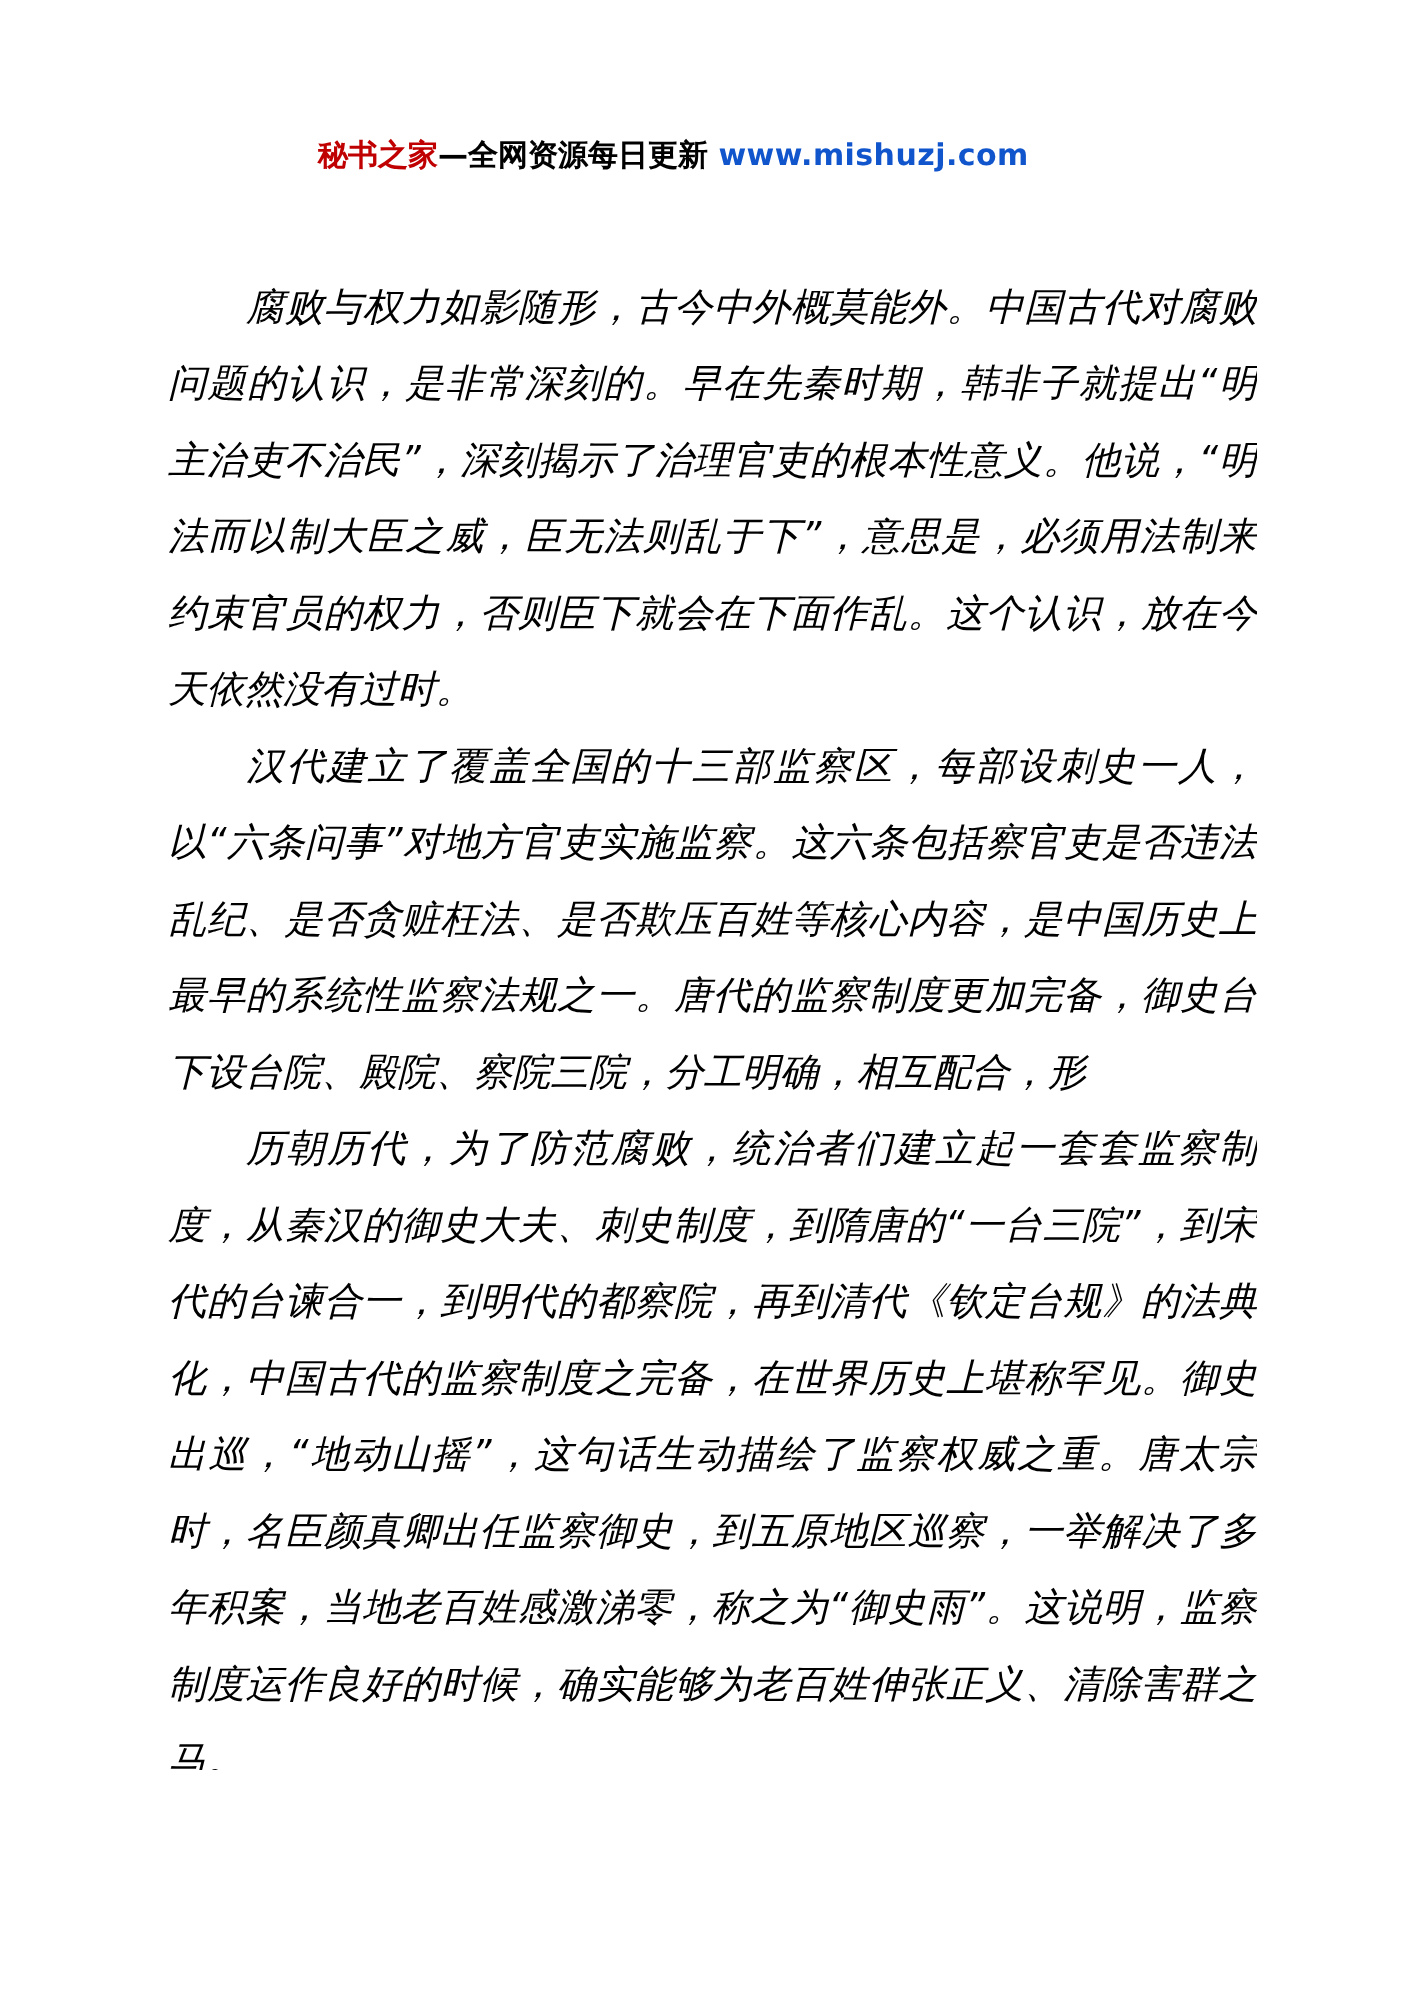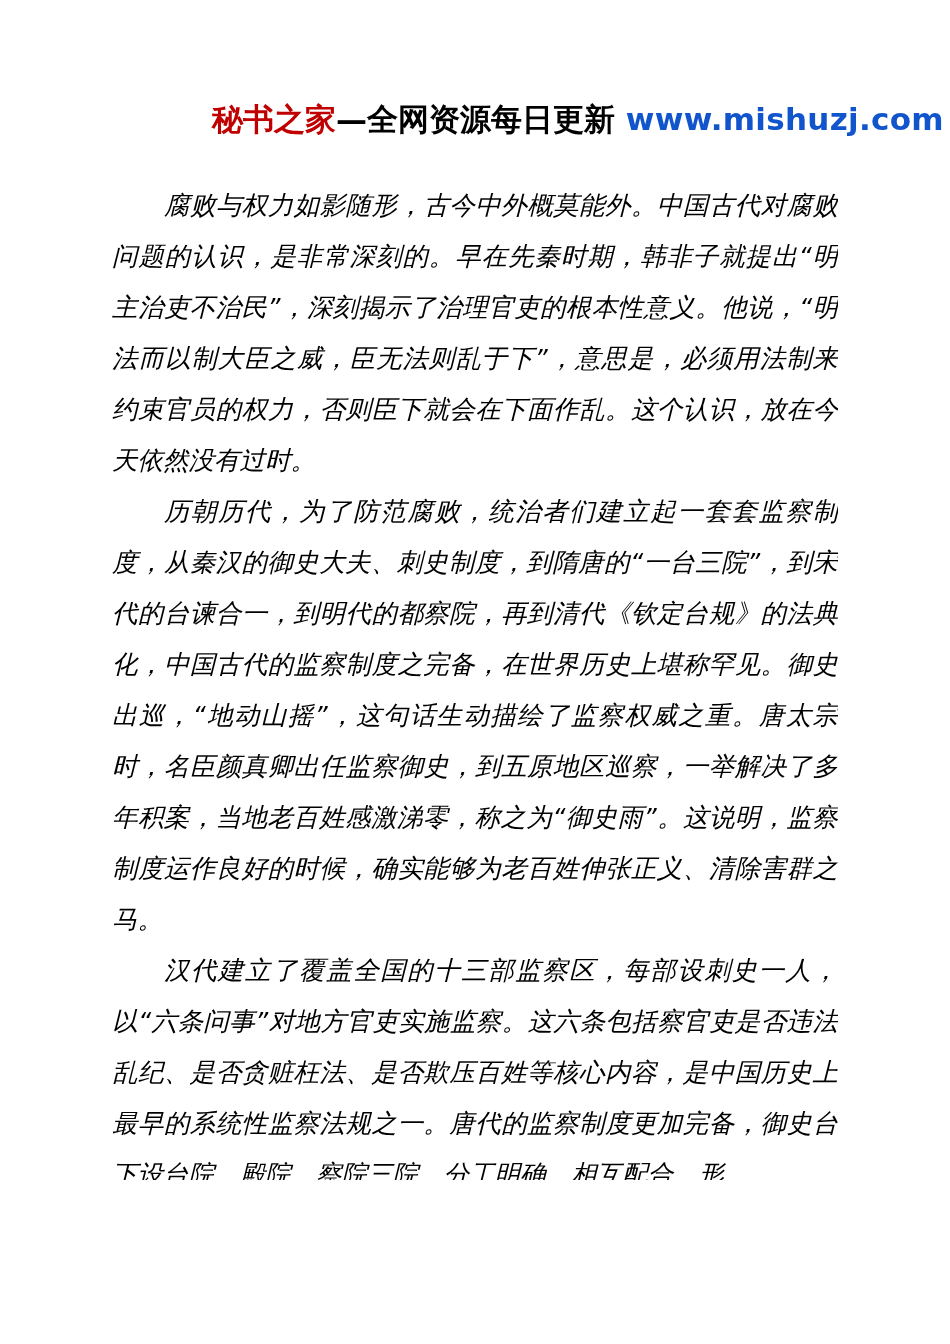--- a/index.html
+++ b/index.html
@@ -18,24 +18,24 @@
   .page {
     position: relative;
     width: 950px;
     height: 1344px;
     box-sizing: border-box;
     padding: 0;
     background: #ffffff;
   }
   .header {
     position: absolute;
-    top: 104px;
+    top: 88px;
     left: 212px;
     right: 120px;
-    font-size: 31px;
+    font-size: 20px;
     line-height: 30px;
     white-space: nowrap;
     font-weight: 700;
   }
   .header .brand {
     color: #c00000;
     font-weight: 700;
   }
   .header .tagline {
     color: #000000;
@@ -75,17 +75,17 @@
 <body>
 
 <div class="page">
 
   <div class="header">
     <span class="brand">秘书之家</span><span class="tagline">—全网资源每日更新 </span><span class="url">www.mishuzj.com</span>
   </div>
 
   <div class="content clip">
     <p class="para">腐败与权力如影随形，古今中外概莫能外。中国古代对腐败问题的认识，是非常深刻的。早在先秦时期，韩非子就提出“明主治吏不治民”，深刻揭示了治理官吏的根本性意义。他说，“明法而以制大臣之威，臣无法则乱于下”，意思是，必须用法制来约束官员的权力，否则臣下就会在下面作乱。这个认识，放在今天依然没有过时。</p>
+    <p class="para">汉代建立了覆盖全国的十三部监察区，每部设刺史一人，以“六条问事”对地方官吏实施监察。这六条包括察官吏是否违法乱纪、是否贪赃枉法、是否欺压百姓等核心内容，是中国历史上最早的系统性监察法规之一。唐代的监察制度更加完备，御史台下设台院、殿院、察院三院，分工明确，相互配合，形</p>
     <p class="para">历朝历代，为了防范腐败，统治者们建立起一套套监察制度，从秦汉的御史大夫、刺史制度，到隋唐的“一台三院”，到宋代的台谏合一，到明代的都察院，再到清代《钦定台规》的法典化，中国古代的监察制度之完备，在世界历史上堪称罕见。御史出巡，“地动山摇”，这句话生动描绘了监察权威之重。唐太宗时，名臣颜真卿出任监察御史，到五原地区巡察，一举解决了多年积案，当地老百姓感激涕零，称之为“御史雨”。这说明，监察制度运作良好的时候，确实能够为老百姓伸张正义、清除害群之马。</p>
-    <p class="para">汉代建立了覆盖全国的十三部监察区，每部设刺史一人，以“六条问事”对地方官吏实施监察。这六条包括察官吏是否违法乱纪、是否贪赃枉法、是否欺压百姓等核心内容，是中国历史上最早的系统性监察法规之一。唐代的监察制度更加完备，御史台下设台院、殿院、察院三院，分工明确，相互配合，形</p>
   </div>
 
 </div>
 
 </body></html>

